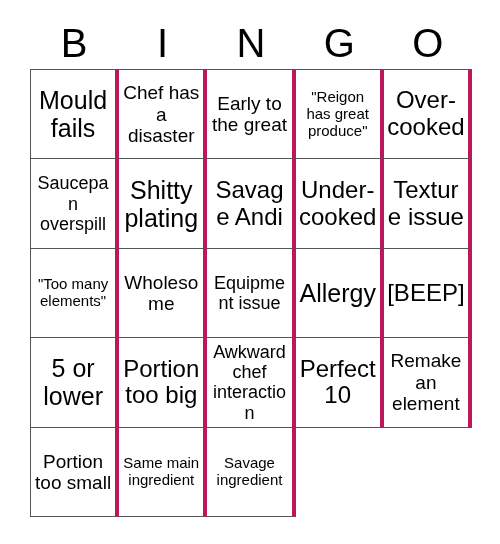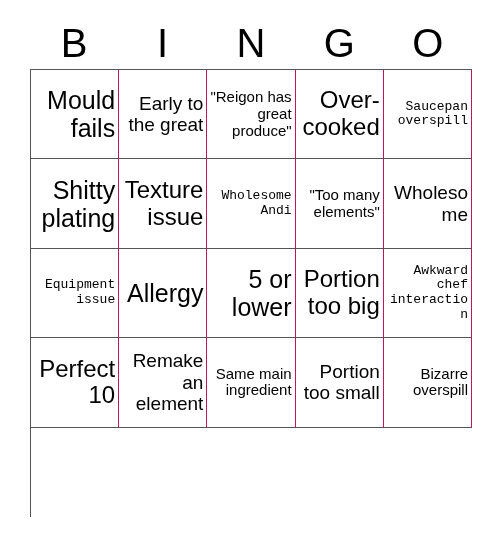--- a/index.html
+++ b/index.html
@@ -47,43 +47,43 @@
     height: 448px;
     box-sizing: border-box;
     border-top: 1px solid #555555;
     border-left: 1px solid #555555;
     display: grid;
     grid-template-columns: repeat(5, 1fr);
     grid-template-rows: repeat(5, 1fr);
   }
   .cell {
     box-sizing: border-box;
-    border-right: 1px solid #be185d;
+    border-right: 4px solid #be185d;
     border-bottom: 1px solid #555555;
     display: flex;
     align-items: center;
     justify-content: center;
-    text-align: right;
+    text-align: center;
     padding: 2px 3px;
     overflow: hidden;
     background: #ffffff;
   }
   .cell-text {
     display: block;
     width: 100%;
     line-height: 1.12;
     word-wrap: break-word;
     hyphens: none;
   }
   
   .fs-xl .cell-text { font-size: 25px; }
   .fs-lg .cell-text { font-size: 24px; }
   .fs-md .cell-text { font-size: 19px; }
   .fs-sm .cell-text { font-size: 15px; }
-  .fs-xs .cell-text { font-size: 13px; font-family: Liberation Mono, monospace; }
+  .fs-xs .cell-text { font-size: 18px; }
 
   .emoji-line {
     display: block;
     font-size: 19px;
     line-height: 1.15;
   }
   .fire-icon {
     display: inline-block;
     width: 17px;
     height: 20px;
@@ -101,71 +101,80 @@
     <div class="header-cell">N</div>
     <div class="header-cell">G</div>
     <div class="header-cell">O</div>
   </div>
 
   <div class="grid" id="bingo-grid">
       <div class="cell fs-xl">
         <span class="cell-text">Mould fails</span>
       </div>
       <div class="cell fs-md">
+        <span class="cell-text">Chef has a disaster</span>
+      </div>
+      <div class="cell fs-md">
         <span class="cell-text">Early to the great</span>
       </div>
       <div class="cell fs-sm">
         <span class="cell-text">"Reigon has great produce"</span>
       </div>
       <div class="cell fs-lg">
         <span class="cell-text">Over-cooked</span>
       </div>
       <div class="cell fs-xs">
         <span class="cell-text">Saucepan overspill</span>
       </div>
       <div class="cell fs-xl">
         <span class="cell-text">Shitty plating</span>
       </div>
       <div class="cell fs-lg">
+        <span class="cell-text">Savage Andi</span>
+      </div>
+      <div class="cell fs-lg">
+        <span class="cell-text">Under-cooked</span>
+      </div>
+      <div class="cell fs-lg">
         <span class="cell-text">Texture issue</span>
-      </div>
-      <div class="cell fs-xs">
-        <span class="cell-text">Wholesome Andi</span>
       </div>
       <div class="cell fs-sm">
         <span class="cell-text">"Too many elements"</span>
       </div>
       <div class="cell fs-md">
         <span class="cell-text">Wholesome</span>
       </div>
       <div class="cell fs-xs">
         <span class="cell-text">Equipment issue</span>
       </div>
       <div class="cell fs-xl">
         <span class="cell-text">Allergy</span>
+      </div>
+      <div class="cell fs-lg">
+        <span class="cell-text">[BEEP]</span>
       </div>
       <div class="cell fs-xl">
         <span class="cell-text">5 or lower</span>
       </div>
       <div class="cell fs-lg">
         <span class="cell-text">Portion too big</span>
       </div>
       <div class="cell fs-xs">
         <span class="cell-text">Awkward chef interaction</span>
       </div>
       <div class="cell fs-lg">
         <span class="cell-text">Perfect 10</span>
       </div>
       <div class="cell fs-md">
         <span class="cell-text">Remake an element</span>
       </div>
-      <div class="cell fs-sm">
-        <span class="cell-text">Same main ingredient</span>
-      </div>
       <div class="cell fs-md">
         <span class="cell-text">Portion too small</span>
       </div>
       <div class="cell fs-sm">
-        <span class="cell-text">Bizarre overspill</span>
+        <span class="cell-text">Same main ingredient</span>
+      </div>
+      <div class="cell fs-sm">
+        <span class="cell-text">Savage ingredient</span>
       </div>
     </div>
 
 </div>
 
 </body></html>

